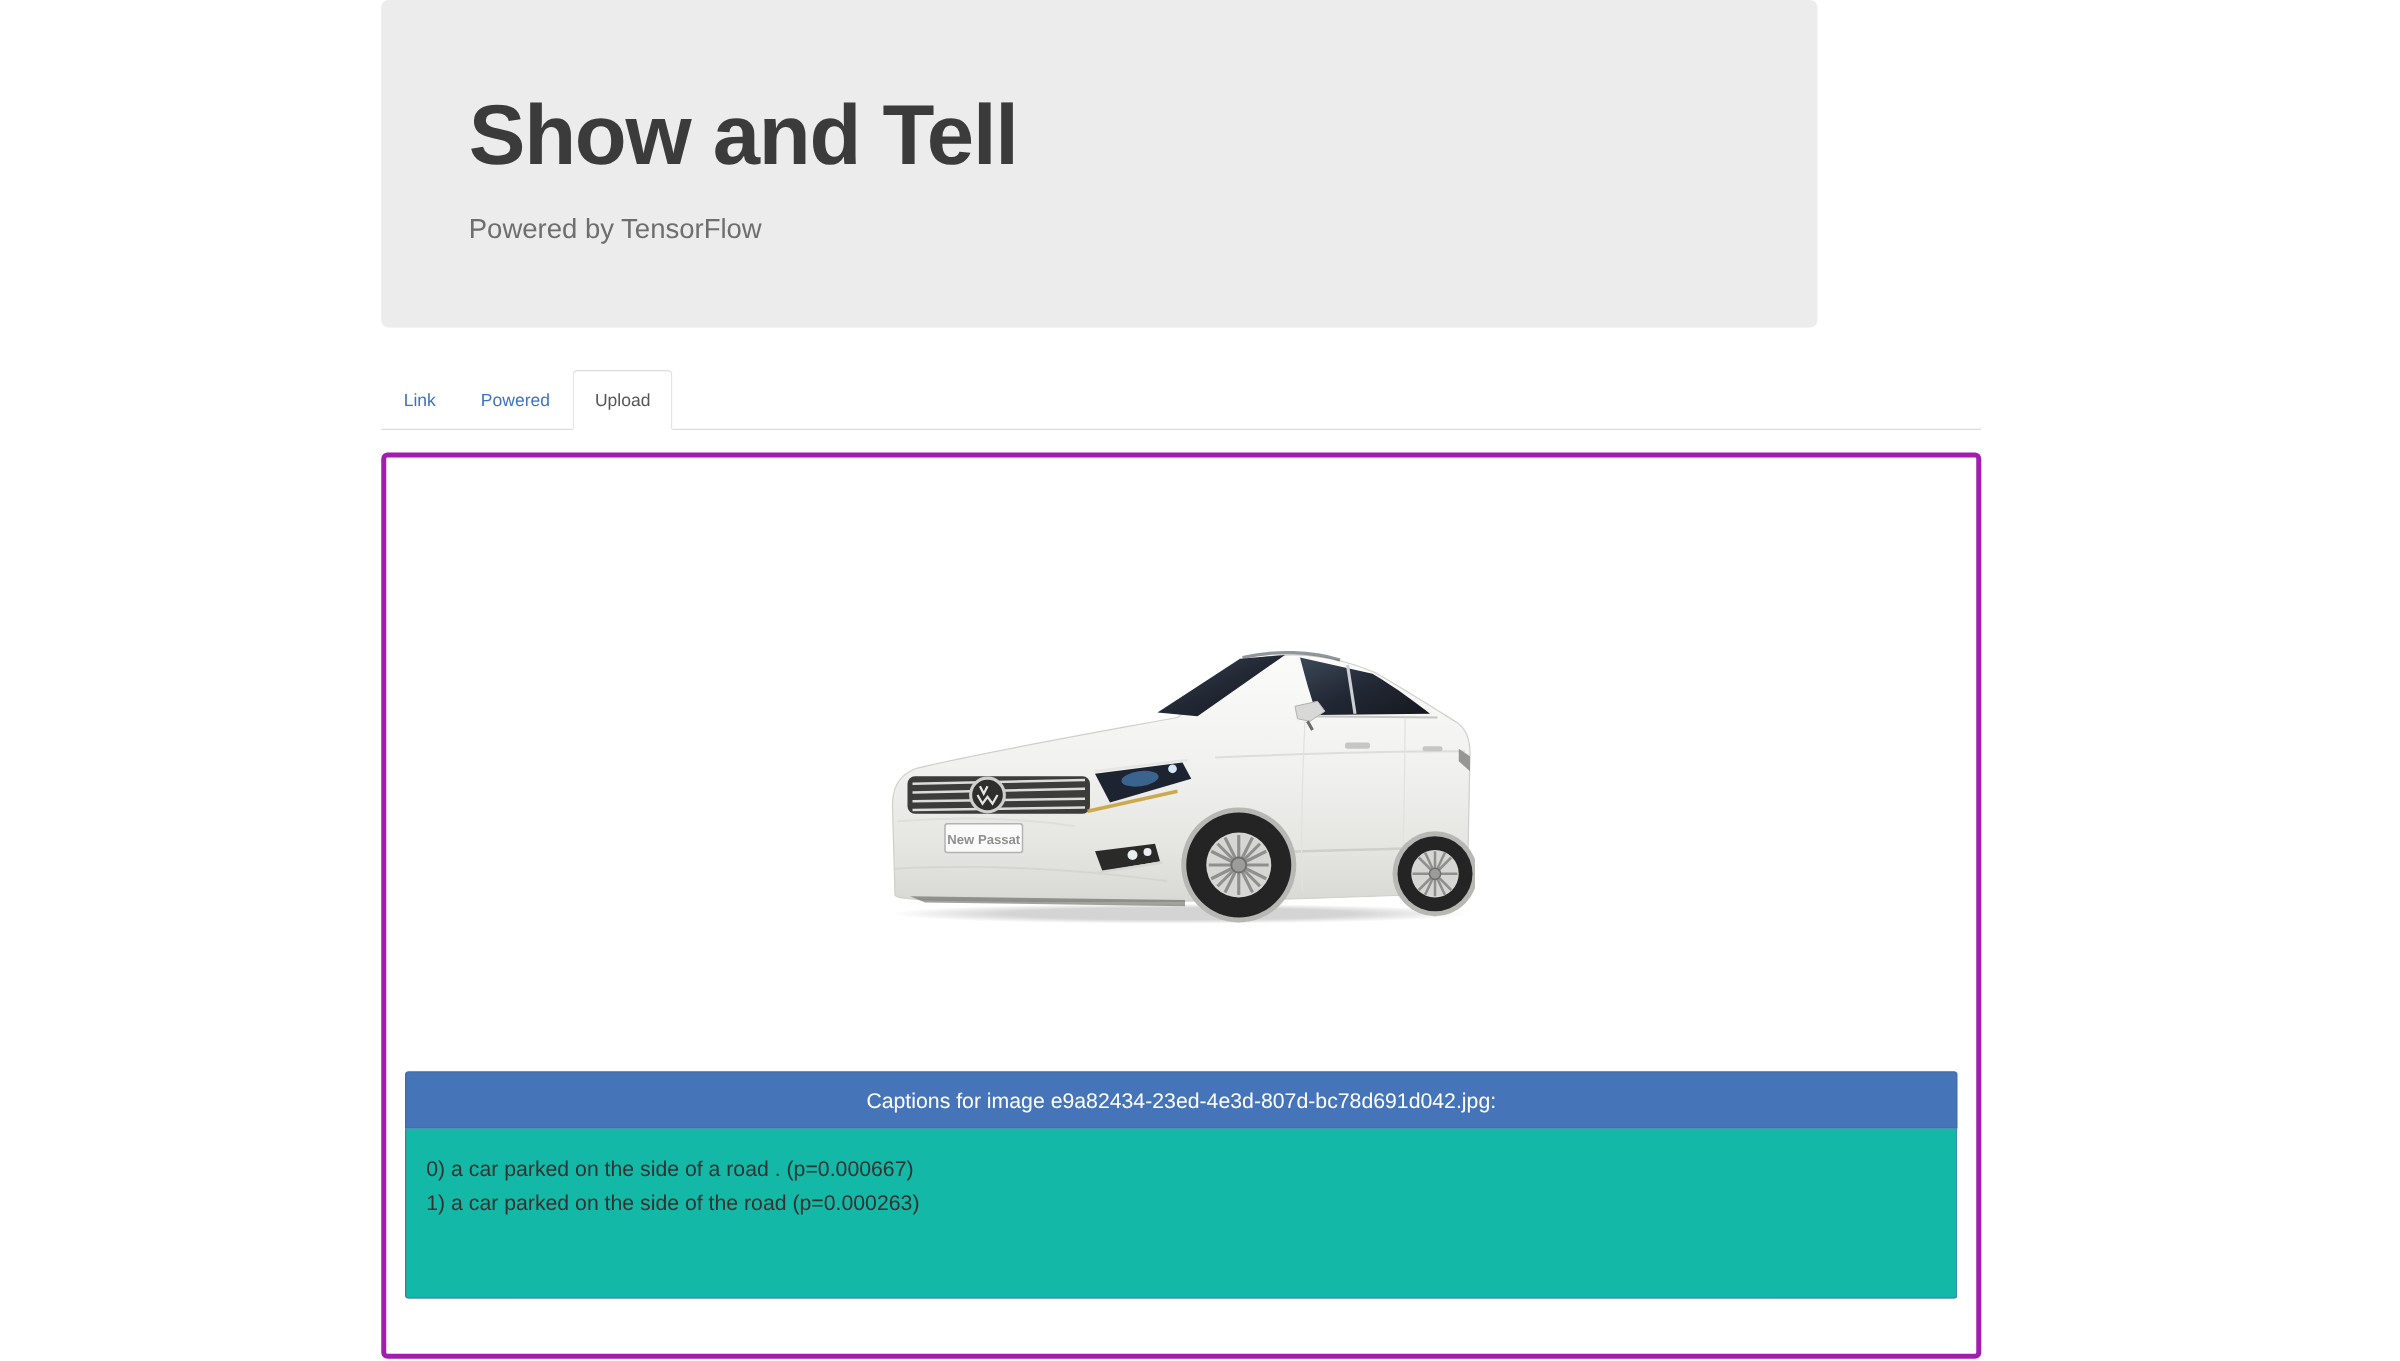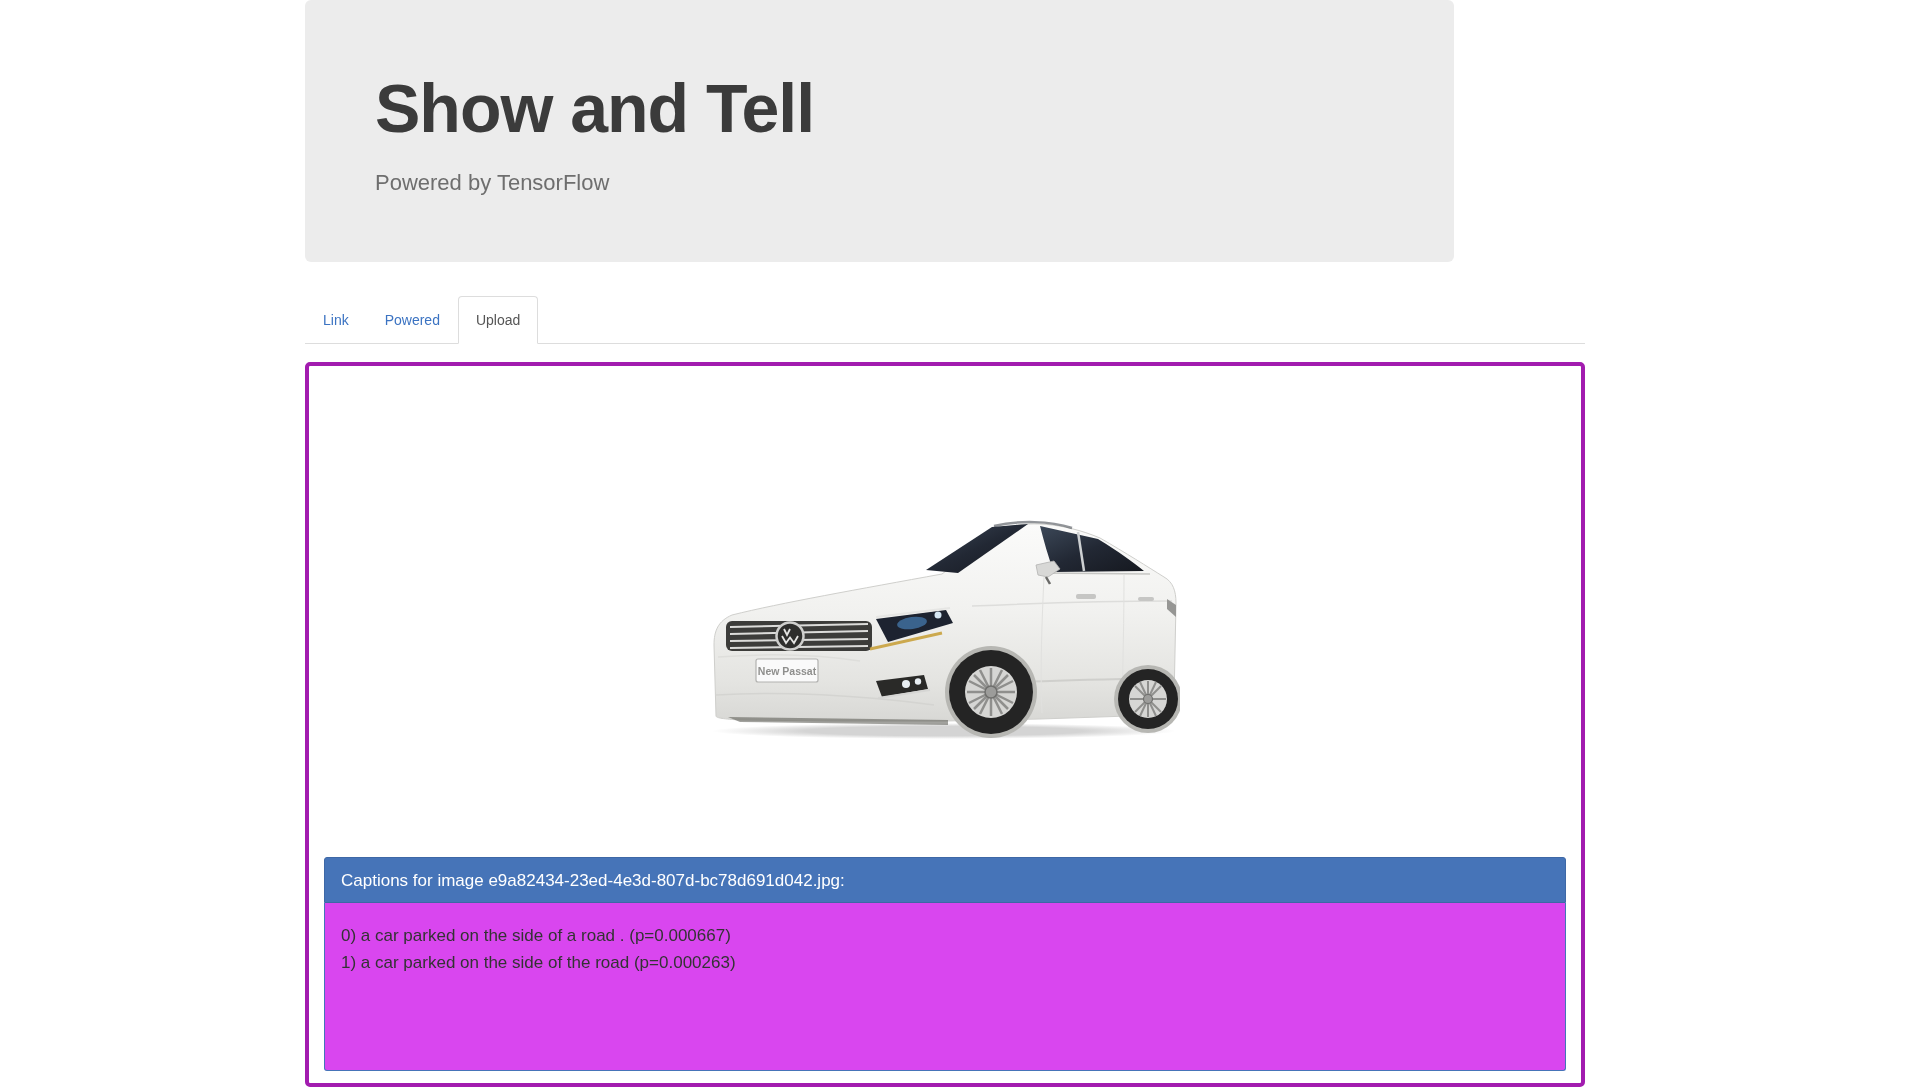--- a/index.html
+++ b/index.html
@@ -76,25 +76,25 @@
     position: absolute; left: 15px; right: 15px; top: 491px;
   }
   .panel-heading {
     height: 46px; line-height: 46px;
     background: #4674b8;
     border: 1px solid #3e68a6;
     border-radius: 3px 3px 0 0;
     color: #fff;
     font-size: 17px; font-weight: 400;
     padding: 0 16px;
-    white-space: nowrap; overflow: hidden;
+    white-space: nowrap; overflow: hidden; text-align: center;
   }
   .panel-body {
-    height: 168px;
-    background: #d946ef;
+    height: 136px;
+    background: #14b8a6;
     border: 1px solid #4674b8; border-top: none;
     border-radius: 0 0 3px 3px;
     padding: 19px 16px 0 16px;
   }
   .panel-body p {
     font-size: 17px; line-height: 27px;
     color: #333;
   }
 </style>
 </head>

